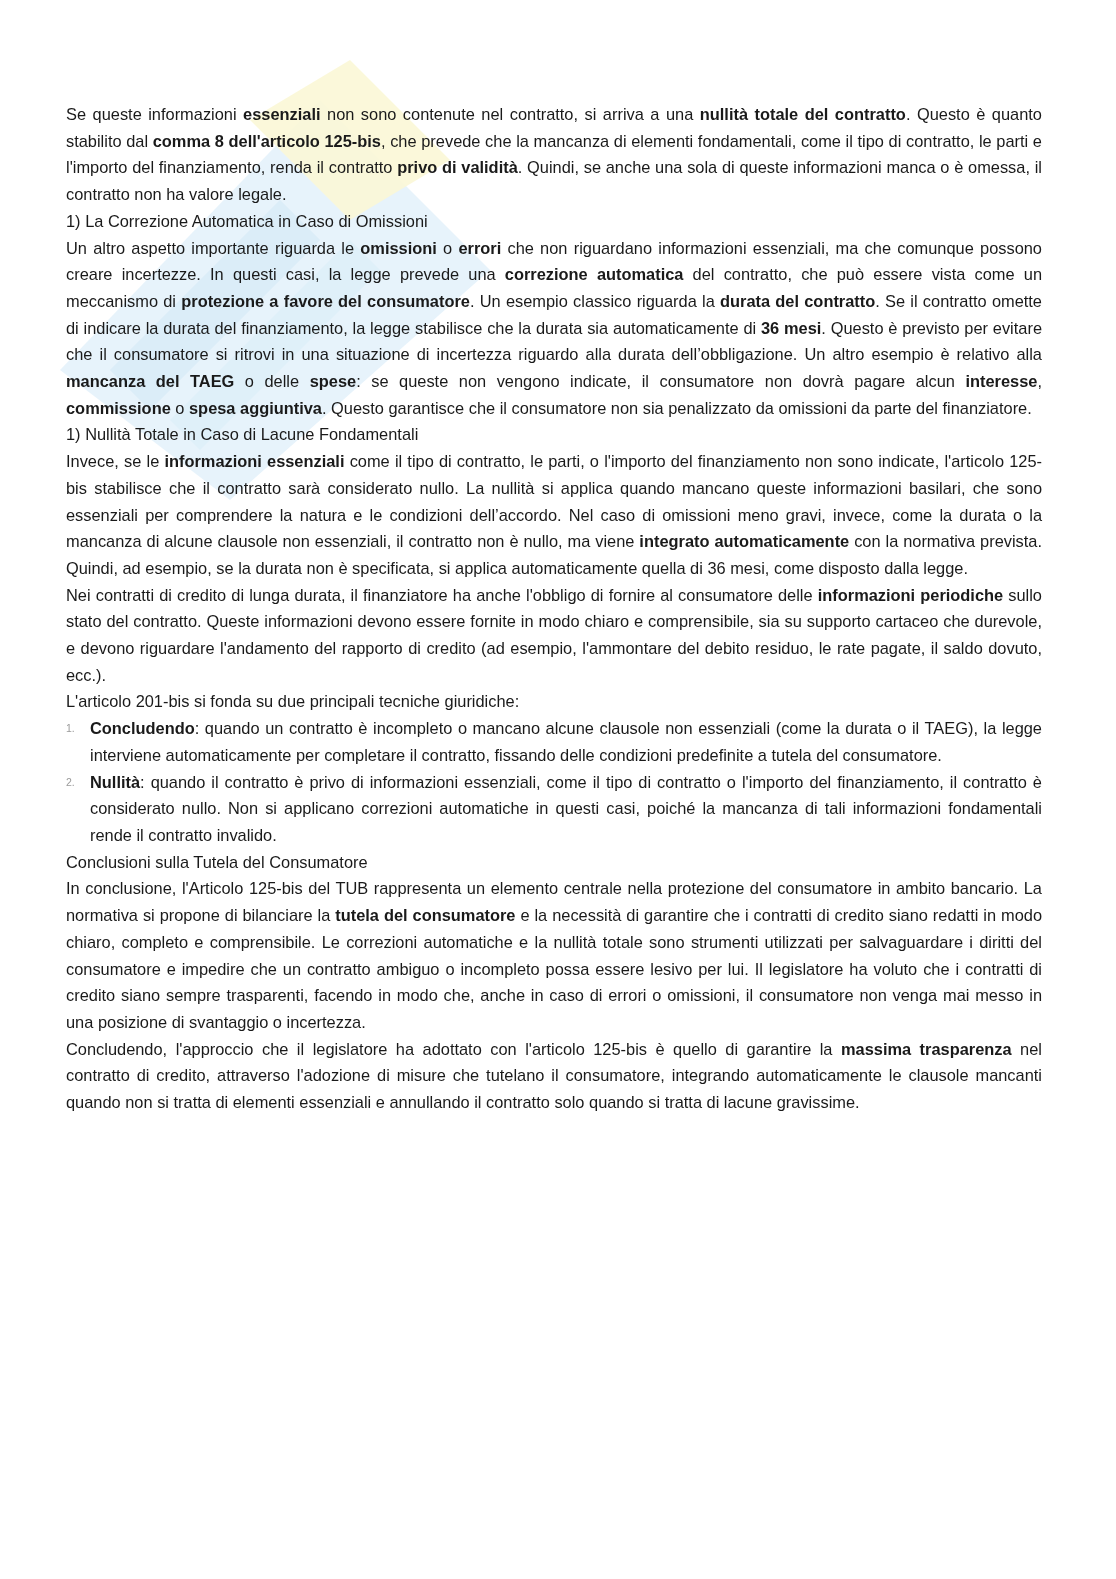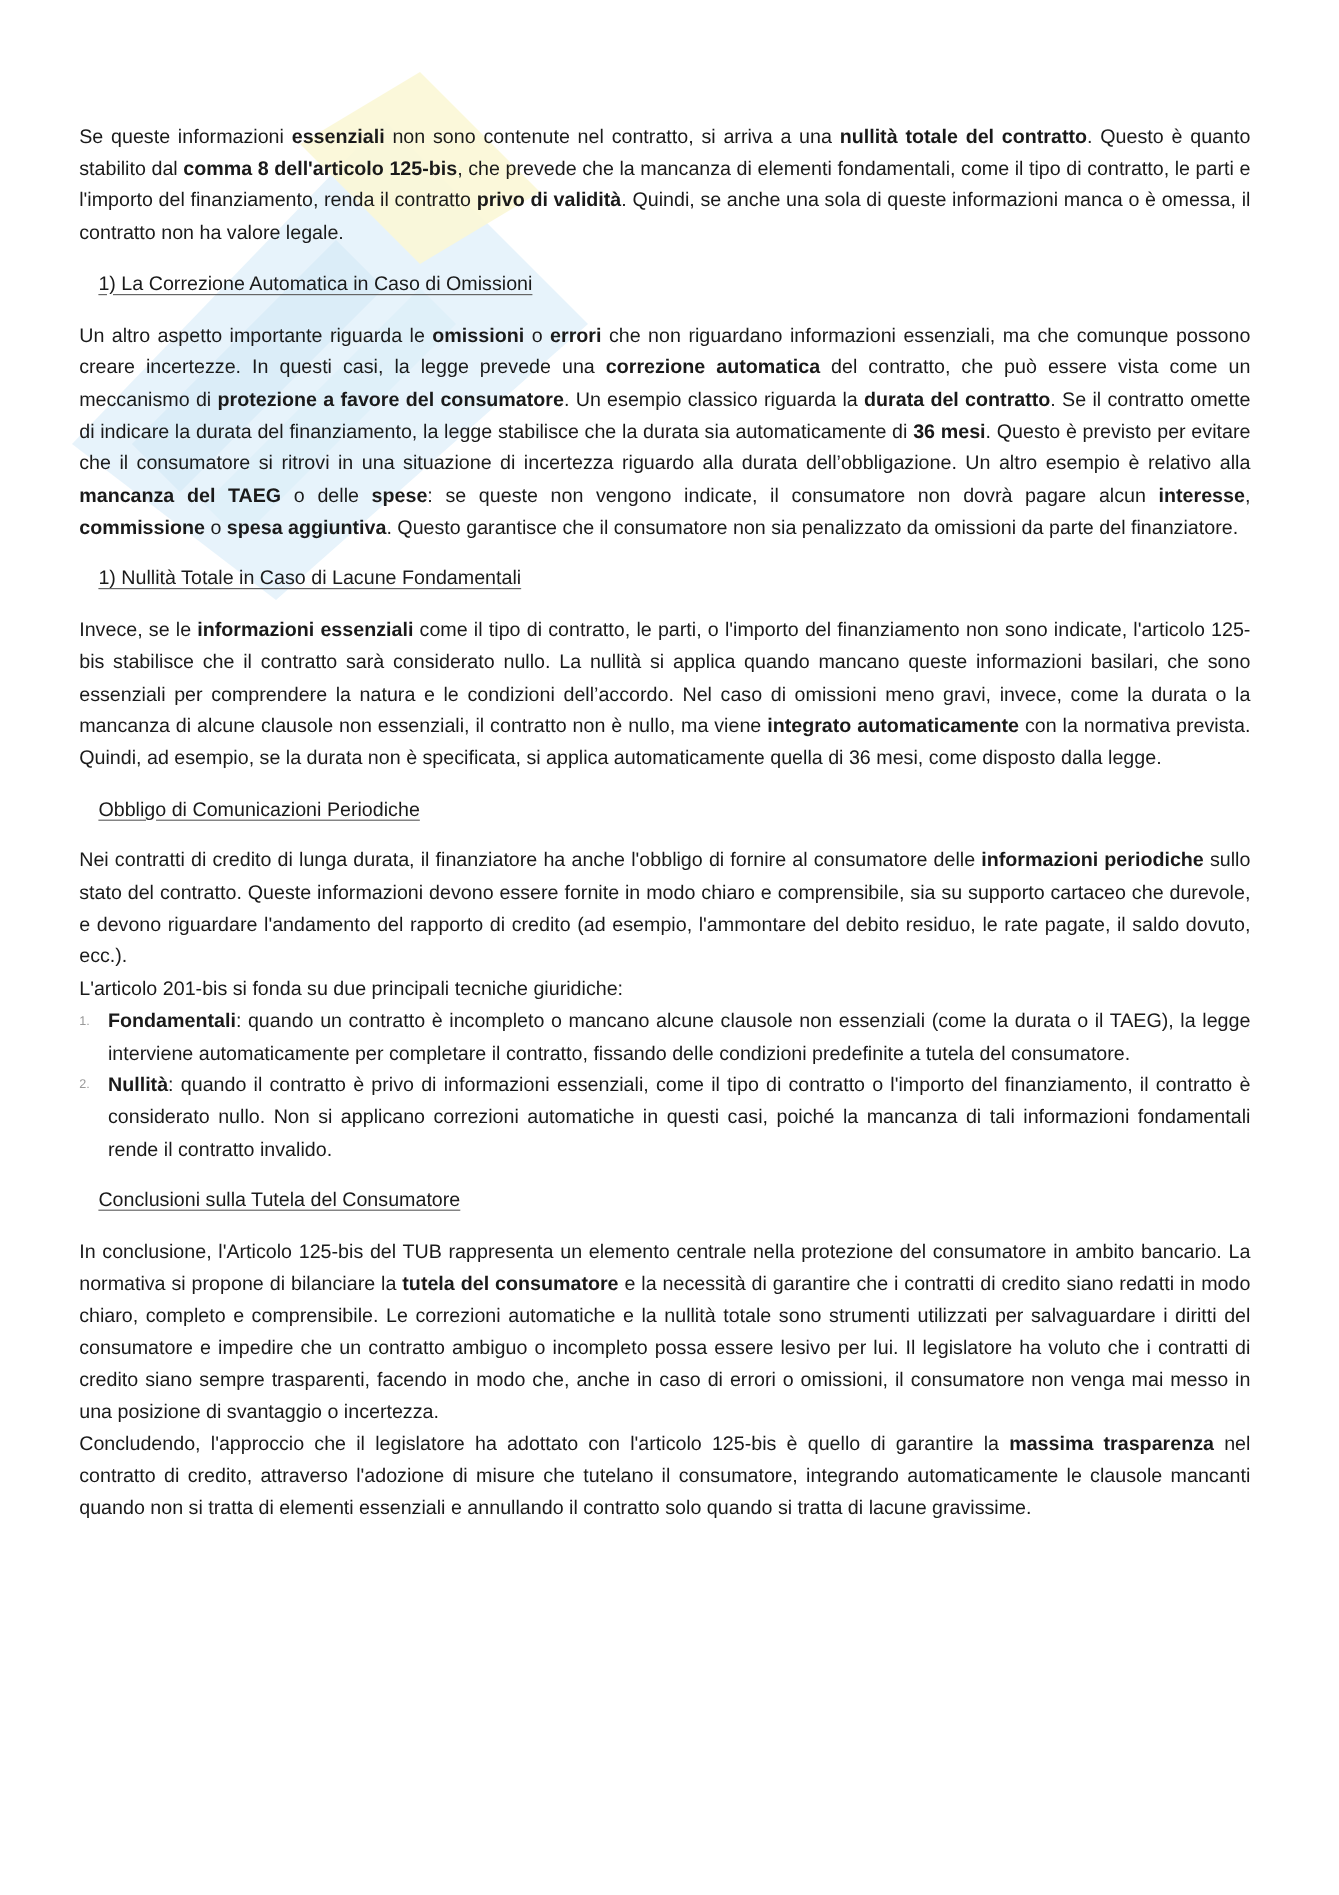--- a/index.html
+++ b/index.html
@@ -5,21 +5,21 @@
     html, body { margin: 0; padding: 0; background: #ffffff; }
     body { width: 1116px; height: 1579px; position: relative; overflow: hidden; }
     .page { position: absolute; left: 0; top: 0; width: 1116px; height: 1488px; background: #fff; }
     .watermark { position: absolute; left: 20px; top: 40px; width: 480px; height: 460px; pointer-events: none; z-index: 0; }
     .content {
       position: absolute; left: 66px; top: 101px; width: 976px; z-index: 1;
       font-family: "Liberation Sans", sans-serif; font-size: 16.4px; line-height: 26.7px; color: #1a1a1a;
     }
     .p { margin: 0; text-align: justify; }
     .gap { }
-    .h { text-decoration: underline; text-decoration-color: #666; text-underline-offset: 3px; margin: 16px; }
+    .h { text-decoration-color: #666; text-underline-offset: 3px; margin: 0; }
     b { font-weight: bold; }
     ol { margin: 0; padding-left: 24px; list-style: none; }
     ol li { position: relative; text-align: justify; }
     .num { position: absolute; left: -24px; top: 0; font-size: 10.5px; color: #9a9a9a; }
   </style>
 </head>
 <body>
 
 <div class="page">
   <svg class="watermark" viewBox="0 0 480 460">
@@ -30,25 +30,24 @@
   </svg>
 
   <div class="content">
     <p class="p"><span>Se queste informazioni </span><b>essenziali</b><span> non sono contenute nel contratto, si arriva a una </span><b>nullità totale del contratto</b><span>. Questo è quanto stabilito dal </span><b>comma 8 dell'articolo 125-bis</b><span>, che prevede che la mancanza di elementi fondamentali, come il tipo di contratto, le parti e l'importo del finanziamento, renda il contratto </span><b>privo di validità</b><span>. Quindi, se anche una sola di queste informazioni manca o è omessa, il contratto non ha valore legale.</span></p>
 
     <div id="sections">
         <p class="h gap">1) La Correzione Automatica in Caso di Omissioni</p>
         <p class="p"><span>Un altro aspetto importante riguarda le </span><b>omissioni</b><span> o </span><b>errori</b><span> che non riguardano informazioni essenziali, ma che comunque possono creare incertezze. In questi casi, la legge prevede una </span><b>correzione automatica</b><span> del contratto, che può essere vista come un meccanismo di </span><b>protezione a favore del consumatore</b><span>. Un esempio classico riguarda la </span><b>durata del contratto</b><span>. Se il contratto omette di indicare la durata del finanziamento, la legge stabilisce che la durata sia automaticamente di </span><b>36 mesi</b><span>. Questo è previsto per evitare che il consumatore si ritrovi in una situazione di incertezza riguardo alla durata dell’obbligazione. Un altro esempio è relativo alla </span><b>mancanza del TAEG</b><span> o delle </span><b>spese</b><span>: se queste non vengono indicate, il consumatore non dovrà pagare alcun </span><b>interesse</b><span>, </span><b>commissione</b><span> o </span><b>spesa aggiuntiva</b><span>. Questo garantisce che il consumatore non sia penalizzato da omissioni da parte del finanziatore.</span></p>
         <p class="h gap">1) Nullità Totale in Caso di Lacune Fondamentali</p>
         <p class="p"><span>Invece, se le </span><b>informazioni essenziali</b><span> come il tipo di contratto, le parti, o l'importo del finanziamento non sono indicate, l'articolo 125-bis stabilisce che il contratto sarà considerato nullo. La nullità si applica quando mancano queste informazioni basilari, che sono essenziali per comprendere la natura e le condizioni dell’accordo. Nel caso di omissioni meno gravi, invece, come la durata o la mancanza di alcune clausole non essenziali, il contratto non è nullo, ma viene </span><b>integrato automaticamente</b><span> con la normativa prevista. Quindi, ad esempio, se la durata non è specificata, si applica automaticamente quella di 36 mesi, come disposto dalla legge.</span></p>
-        <p class="h gap">Obbligo di Comunicazioni Periodiche</p>
         <p class="p"><span>Nei contratti di credito di lunga durata, il finanziatore ha anche l'obbligo di fornire al consumatore delle </span><b>informazioni periodiche</b><span> sullo stato del contratto. Queste informazioni devono essere fornite in modo chiaro e comprensibile, sia su supporto cartaceo che durevole, e devono riguardare l'andamento del rapporto di credito (ad esempio, l'ammontare del debito residuo, le rate pagate, il saldo dovuto, ecc.).</span></p>
         <p class="p">L'articolo 201-bis si fonda su due principali tecniche giuridiche:</p>
         <ol>
-          <li><span class="num">1.</span><b>Fondamentali</b><span>: quando un contratto è incompleto o mancano alcune clausole non essenziali (come la durata o il TAEG), la legge interviene automaticamente per completare il contratto, fissando delle condizioni predefinite a tutela del consumatore.</span></li>
+          <li><span class="num">1.</span><b>Concludendo</b><span>: quando un contratto è incompleto o mancano alcune clausole non essenziali (come la durata o il TAEG), la legge interviene automaticamente per completare il contratto, fissando delle condizioni predefinite a tutela del consumatore.</span></li>
           <li><span class="num">2.</span><b>Nullità</b><span>: quando il contratto è privo di informazioni essenziali, come il tipo di contratto o l'importo del finanziamento, il contratto è considerato nullo. Non si applicano correzioni automatiche in questi casi, poiché la mancanza di tali informazioni fondamentali rende il contratto invalido.</span></li>
         </ol>
         <p class="h gap">Conclusioni sulla Tutela del Consumatore</p>
         <p class="p"><span>In conclusione, l'Articolo 125-bis del TUB rappresenta un elemento centrale nella protezione del consumatore in ambito bancario. La normativa si propone di bilanciare la </span><b>tutela del consumatore</b><span> e la necessità di garantire che i contratti di credito siano redatti in modo chiaro, completo e comprensibile. Le correzioni automatiche e la nullità totale sono strumenti utilizzati per salvaguardare i diritti del consumatore e impedire che un contratto ambiguo o incompleto possa essere lesivo per lui. Il legislatore ha voluto che i contratti di credito siano sempre trasparenti, facendo in modo che, anche in caso di errori o omissioni, il consumatore non venga mai messo in una posizione di svantaggio o incertezza.</span></p>
       </div>
 
     <p class="p gap"><span>Concludendo, l'approccio che il legislatore ha adottato con l'articolo 125-bis è quello di garantire la </span><b>massima trasparenza</b><span> nel contratto di credito, attraverso l'adozione di misure che tutelano il consumatore, integrando automaticamente le clausole mancanti quando non si tratta di elementi essenziali e annullando il contratto solo quando si tratta di lacune gravissime.</span></p>
   </div>
 </div>
 

